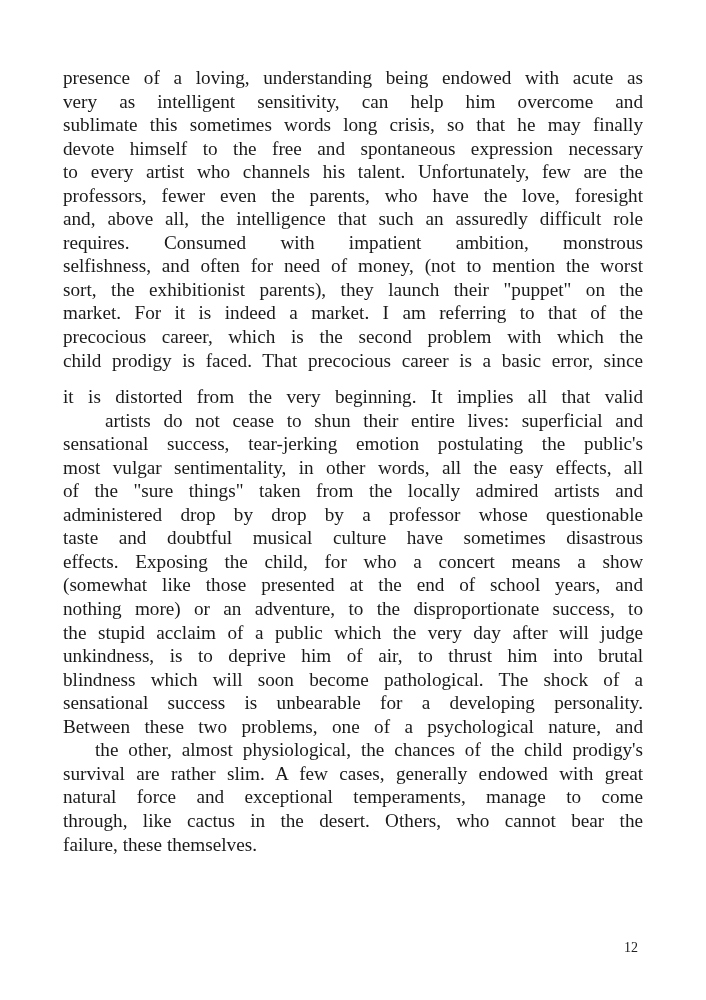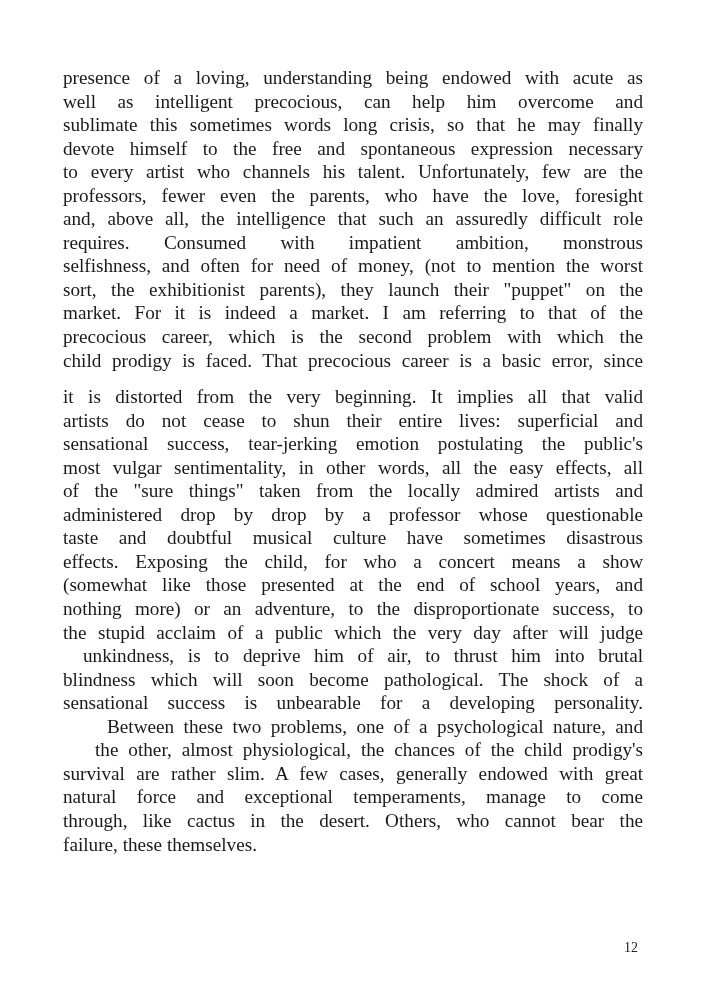--- a/index.html
+++ b/index.html
@@ -19,47 +19,47 @@
       position: absolute; left: 624px; top: 940px;
       font-family: "Liberation Serif", "DejaVu Serif", serif;
       font-size: 14px; color: #222;
     }
   </style>
 </head>
 <body>
 
 <div class="page">
   <div class="line" style="white-space: normal; text-align-last: justify;">presence of a loving, understanding being endowed with acute as</div>
-  <div class="line" style="white-space: normal; text-align-last: justify;">well as intelligent precocious, can help him overcome and</div>
+  <div class="line" style="white-space: normal; text-align-last: justify;">very as intelligent sensitivity, can help him overcome and</div>
   <div class="line" style="white-space: normal; text-align-last: justify;">sublimate this sometimes words long crisis, so that he may finally</div>
   <div class="line" style="white-space: normal; text-align-last: justify;">devote himself to the free and spontaneous expression necessary</div>
   <div class="line" style="white-space: normal; text-align-last: justify;">to every artist who channels his talent. Unfortunately, few are the</div>
   <div class="line" style="white-space: normal; text-align-last: justify;">professors, fewer even the parents, who have the love, foresight</div>
   <div class="line" style="white-space: normal; text-align-last: justify;">and, above all, the intelligence that such an assuredly difficult role</div>
   <div class="line" style="white-space: normal; text-align-last: justify;">requires. Consumed with impatient ambition, monstrous</div>
   <div class="line" style="white-space: normal; text-align-last: justify;">selfishness, and often for need of money, (not to mention the worst</div>
   <div class="line" style="white-space: normal; text-align-last: justify;">sort, the exhibitionist parents), they launch their "puppet" on the</div>
   <div class="line" style="white-space: normal; text-align-last: justify;">market. For it is indeed a market. I am referring to that of the</div>
   <div class="line" style="white-space: normal; text-align-last: justify;">precocious career, which is the second problem with which the</div>
   <div class="line" style="white-space: normal; text-align-last: justify;">child prodigy is faced. That precocious career is a basic error, since</div>
   <div class="line" style="white-space: normal; text-align-last: justify; margin-top: 13px;">it is distorted from the very beginning. It implies all that valid</div>
-  <div class="line" style="white-space: normal; text-align-last: justify;">artists do not cease to shun their entire lives: superficial and</div>
+  <div class="line" style="white-space: normal; text-align-last: justify; margin-left: 42px;">artists do not cease to shun their entire lives: superficial and</div>
   <div class="line" style="white-space: normal; text-align-last: justify;">sensational success, tear-jerking emotion postulating the public's</div>
   <div class="line" style="white-space: normal; text-align-last: justify;">most vulgar sentimentality, in other words, all the easy effects, all</div>
   <div class="line" style="white-space: normal; text-align-last: justify;">of the "sure things" taken from the locally admired artists and</div>
   <div class="line" style="white-space: normal; text-align-last: justify;">administered drop by drop by a professor whose questionable</div>
   <div class="line" style="white-space: normal; text-align-last: justify;">taste and doubtful musical culture have sometimes disastrous</div>
   <div class="line" style="white-space: normal; text-align-last: justify;">effects. Exposing the child, for who a concert means a show</div>
   <div class="line" style="white-space: normal; text-align-last: justify;">(somewhat like those presented at the end of school years, and</div>
   <div class="line" style="white-space: normal; text-align-last: justify;">nothing more) or an adventure, to the disproportionate success, to</div>
   <div class="line" style="white-space: normal; text-align-last: justify;">the stupid acclaim of a public which the very day after will judge</div>
-  <div class="line" style="white-space: normal; text-align-last: justify; margin-left: 20px;">unkindness, is to deprive him of air, to thrust him into brutal</div>
+  <div class="line" style="white-space: normal; text-align-last: justify;">unkindness, is to deprive him of air, to thrust him into brutal</div>
   <div class="line" style="white-space: normal; text-align-last: justify;">blindness which will soon become pathological. The shock of a</div>
   <div class="line" style="white-space: normal; text-align-last: justify;">sensational success is unbearable for a developing personality.</div>
-  <div class="line" style="white-space: normal; text-align-last: justify; margin-left: 44px;">Between these two problems, one of a psychological nature, and</div>
+  <div class="line" style="white-space: normal; text-align-last: justify;">Between these two problems, one of a psychological nature, and</div>
   <div class="line" style="white-space: normal; text-align-last: justify; margin-left: 32px;">the other, almost physiological, the chances of the child prodigy's</div>
   <div class="line" style="white-space: normal; text-align-last: justify;">survival are rather slim. A few cases, generally endowed with great</div>
   <div class="line" style="white-space: normal; text-align-last: justify;">natural force and exceptional temperaments, manage to come</div>
   <div class="line" style="white-space: normal; text-align-last: justify;">through, like cactus in the desert. Others, who cannot bear the</div>
   <div class="line last">failure, these themselves.</div>
 </div>
 
 <div class="pagenum">12</div>
 
 </body></html>

